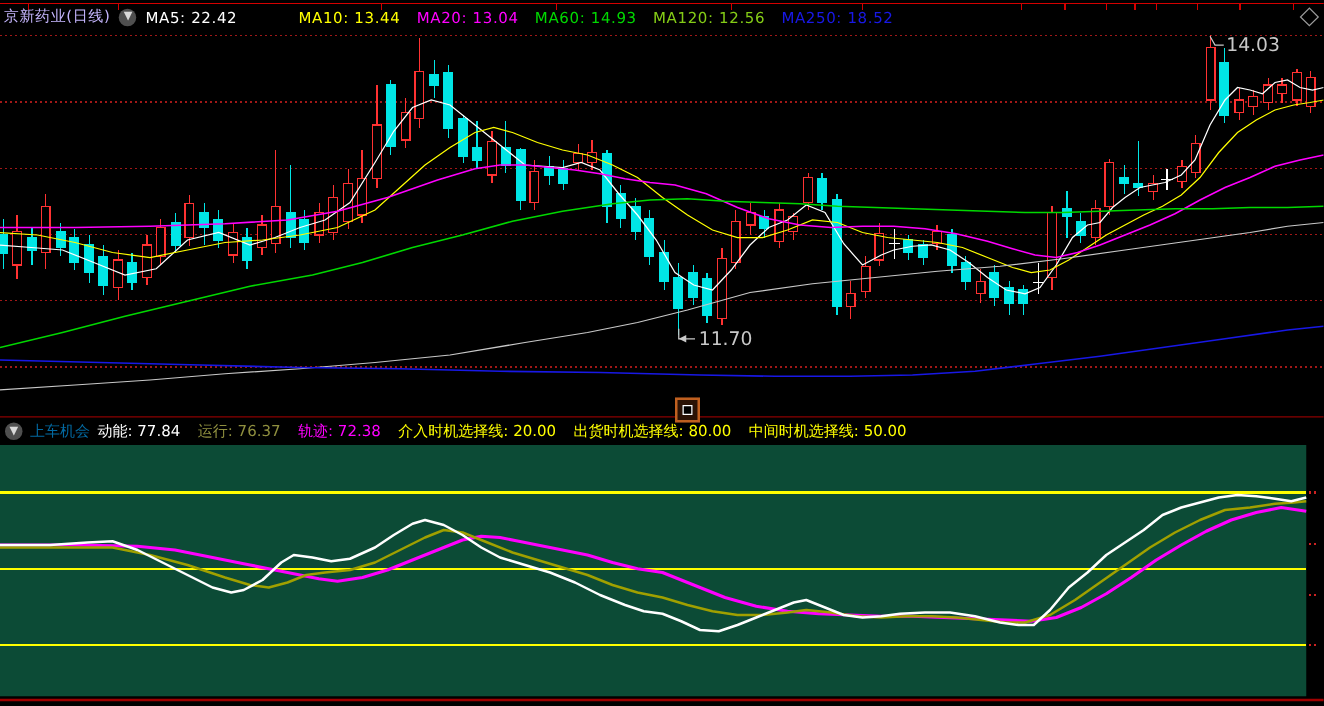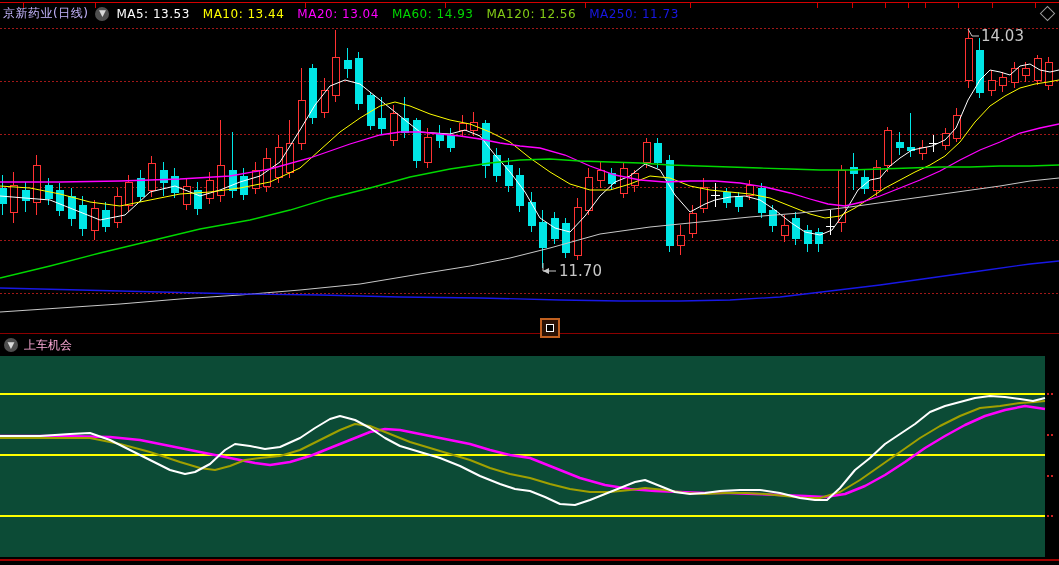--- a/index.html
+++ b/index.html
@@ -41,26 +41,26 @@
     <line x1="925" x2="925" y1="3" y2="8" stroke="#d40000" shape-rendering="crispEdges"></line>
     <line x1="958" x2="958" y1="3" y2="8" stroke="#d40000" shape-rendering="crispEdges"></line>
     <line x1="992" x2="992" y1="3" y2="8" stroke="#d40000" shape-rendering="crispEdges"></line>
     <line x1="1035" x2="1035" y1="3" y2="8" stroke="#d40000" shape-rendering="crispEdges"></line>
   </svg>
 
 <div id="top-bar" class="abs">
   <span class="t" style="color:#c4b5fd">京新药业(日线)</span>
   <span class="chev">▼</span>
   <span id="ma-items" style="display:inline-flex;gap:13px;">
-      <span class="t" style="color: rgb(255, 255, 255);">MA5: 13.53</span>
-      <span class="t" style="color: rgb(255, 255, 0);">MA10: 13.44</span>
+      <span class="t" style="color: rgb(255, 255, 255);">MA5: 22.42</span>
+      <span class="t" style="color: rgb(255, 255, 0); margin-left: 36px;">MA10: 13.44</span>
       <span class="t" style="color: rgb(255, 0, 255);">MA20: 13.04</span>
       <span class="t" style="color: rgb(0, 216, 0);">MA60: 14.93</span>
       <span class="t" style="color: #84cc16;">MA120: 12.56</span>
-      <span class="t" style="color: rgb(24, 24, 230);">MA250: 11.73</span>
+      <span class="t" style="color: rgb(24, 24, 230);">MA250: 18.52</span>
     </span>
 </div>
 <span id="diamond" class="abs"></span>
 
 <svg id="main-chart-svg" class="abs" width="1059" height="307">
     <line x1="0" x2="1059" y1="3.5" y2="3.5" stroke="#a01818" stroke-width="1" stroke-dasharray="1.5,2.5" shape-rendering="crispEdges"></line>
     <line x1="0" x2="1059" y1="56.5" y2="56.5" stroke="#a01818" stroke-width="1" stroke-dasharray="1.5,2.5" shape-rendering="crispEdges"></line>
     <line x1="0" x2="1059" y1="109.5" y2="109.5" stroke="#a01818" stroke-width="1" stroke-dasharray="1.5,2.5" shape-rendering="crispEdges"></line>
     <line x1="0" x2="1059" y1="162.5" y2="162.5" stroke="#a01818" stroke-width="1" stroke-dasharray="1.5,2.5" shape-rendering="crispEdges"></line>
     <line x1="0" x2="1059" y1="215.5" y2="215.5" stroke="#a01818" stroke-width="1" stroke-dasharray="1.5,2.5" shape-rendering="crispEdges"></line>
@@ -446,21 +446,29 @@
     <text x="559" y="251" fill="#c8c8c8" font-size="15">11.70</text>
   </svg>
 
 <div id="splitter" class="abs">
   <div class="inner"></div>
 </div>
 <div id="sep-line" class="abs"></div>
 
 <div id="sub-header" class="abs">
   <span class="chev">▼</span>
-  <span class="t" style="color:#f9a8d4">上车机会</span>
+  <span class="t" style="color:#0369a1">上车机会</span>
+  <span id="sub-items" style="display:inline-flex;gap:14px;">
+      <span class="t" style="color: rgb(255, 255, 255);">动能: 77.84</span>
+      <span class="t" style="color: rgb(143, 143, 63);">运行: 76.37</span>
+      <span class="t" style="color: rgb(255, 0, 255);">轨迹: 72.38</span>
+      <span class="t" style="color: rgb(255, 255, 0);">介入时机选择线: 20.00</span>
+      <span class="t" style="color: rgb(255, 255, 0);">出货时机选择线: 80.00</span>
+      <span class="t" style="color: rgb(255, 255, 0);">中间时机选择线: 50.00</span>
+    </span>
 </div>
 
 <svg id="sub-chart-svg" class="abs" width="1059" height="202">
     <rect x="0" y="0" width="1045" height="201" fill="#0c4b36"></rect>
     <line x1="0" x2="1045" y1="38" y2="38" stroke="#ffff00" stroke-width="2" shape-rendering="crispEdges"></line>
     <line x1="0" x2="1045" y1="99" y2="99" stroke="#ffff00" stroke-width="2" shape-rendering="crispEdges"></line>
     <line x1="0" x2="1045" y1="160" y2="160" stroke="#ffff00" stroke-width="2" shape-rendering="crispEdges"></line>
     <line x1="1047" x2="1054" y1="38" y2="38" stroke="#cc2222" stroke-width="2" stroke-dasharray="2,2" shape-rendering="crispEdges"></line>
     <line x1="1047" x2="1054" y1="79" y2="79" stroke="#cc2222" stroke-width="2" stroke-dasharray="2,2" shape-rendering="crispEdges"></line>
     <line x1="1047" x2="1054" y1="120" y2="120" stroke="#cc2222" stroke-width="2" stroke-dasharray="2,2" shape-rendering="crispEdges"></line>

